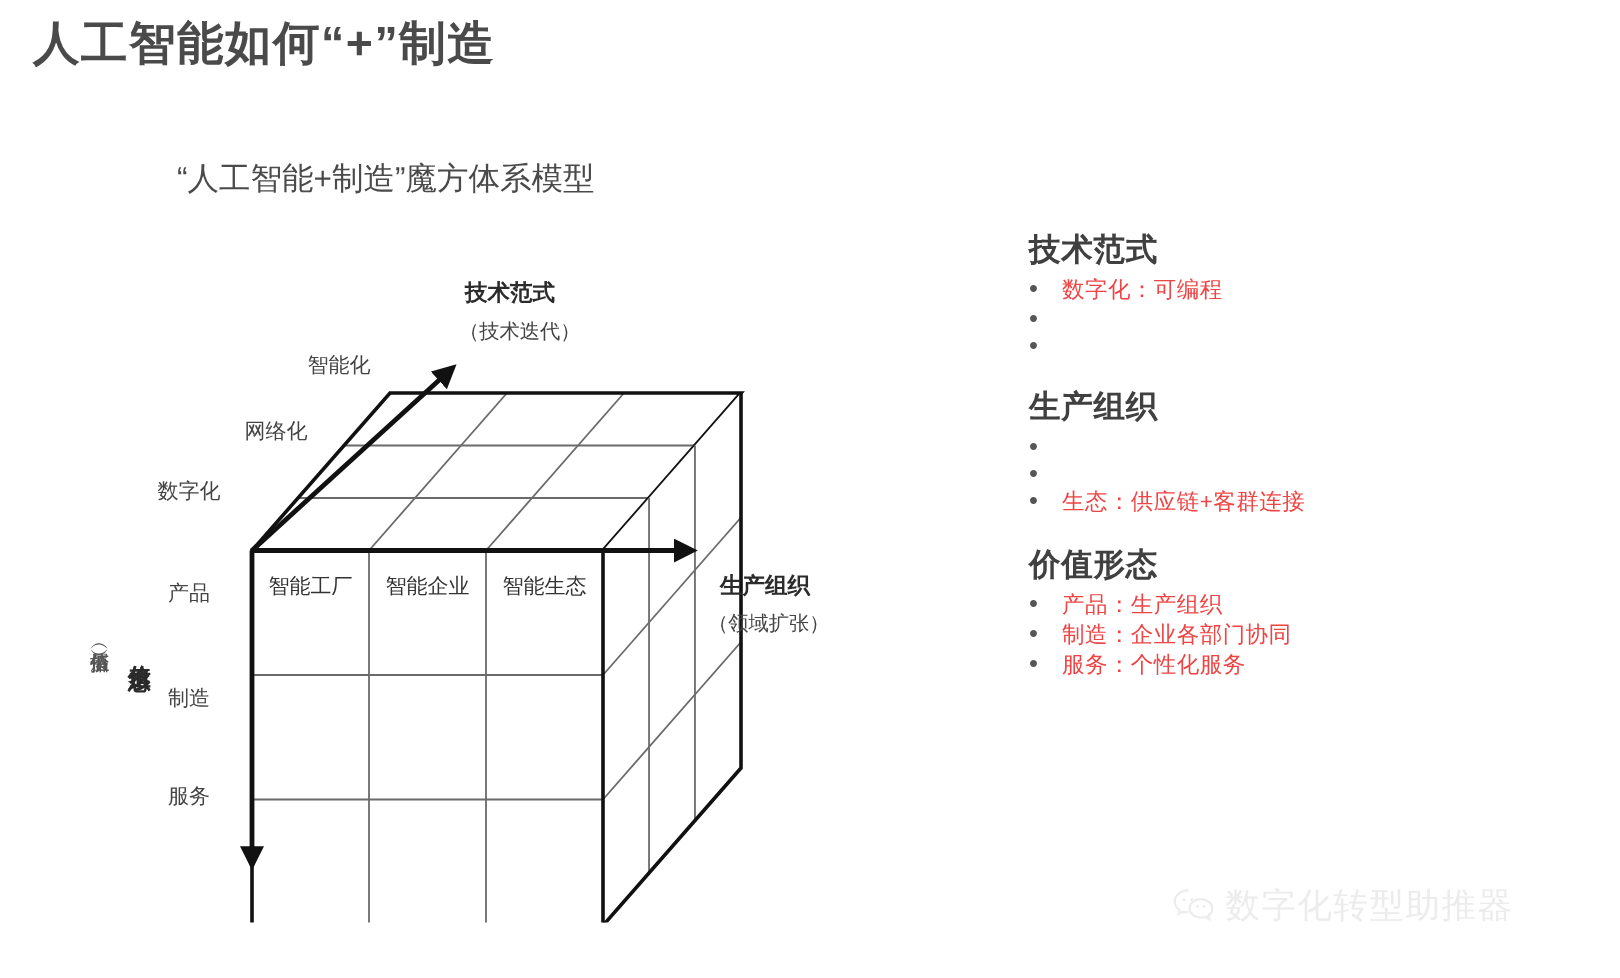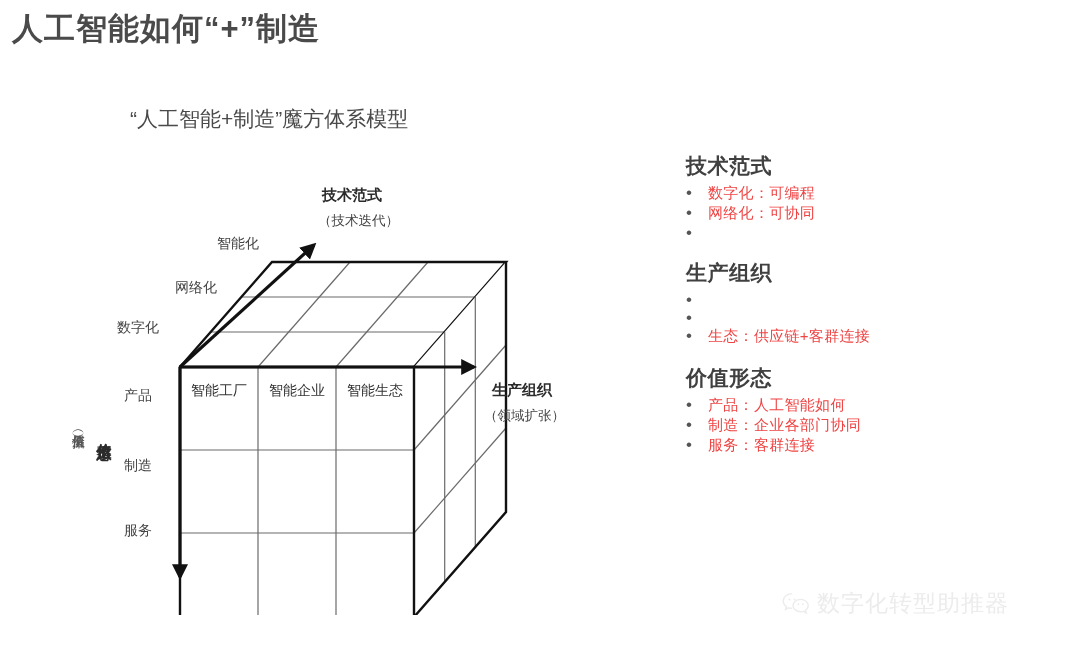--- a/index.html
+++ b/index.html
@@ -12,33 +12,33 @@
     height: 652px;
     position: relative;
     overflow: hidden;
     font-family: "Liberation Sans", "DejaVu Sans", sans-serif;
     color: #3f3f3f;
   }
 
   
   #slide-title {
     position: absolute;
-    left: 12px;
+    left: 22px;
     top: 8px;
     font-size: 31px;
     font-weight: bold;
     letter-spacing: 1px;
     color: #4a4a4a;
     white-space: nowrap;
   }
 
   
   #diagram {
     position: absolute;
-    left: 12px;
+    left: 0px;
     top: 95px;
     width: 620px;
     height: 520px;
   }
   #diagram-caption {
     position: absolute;
     left: 118px;
     top: 10px;
     font-size: 21px;
     color: #4a4a4a;
@@ -251,21 +251,20 @@
 <div id="text-panel">
 
   <div class="group">
     <div class="group-heading">技术范式</div>
     <div class="bullet-row">
       <span class="bullet-dot">•</span>
       <span class="bullet-text">数字化：可编程</span>
     </div>
     <div class="bullet-row">
       <span class="bullet-dot">•</span>
-      <span class="bullet-text">网络化：可协同</span>
     </div>
     <div class="bullet-row">
       <span class="bullet-dot">•</span>
     </div>
   </div>
 
   <div class="group">
     <div class="group-heading">生产组织</div>
     <div class="bullet-row">
       <span class="bullet-dot">•</span>
@@ -276,29 +275,29 @@
     <div class="bullet-row">
       <span class="bullet-dot">•</span>
       <span class="bullet-text">生态：供应链+客群连接</span>
     </div>
   </div>
 
   <div class="group">
     <div class="group-heading">价值形态</div>
     <div class="bullet-row">
       <span class="bullet-dot">•</span>
-      <span class="bullet-text">产品：人工智能如何</span>
+      <span class="bullet-text">产品：生产组织</span>
     </div>
     <div class="bullet-row">
       <span class="bullet-dot">•</span>
       <span class="bullet-text">制造：企业各部门协同</span>
     </div>
     <div class="bullet-row">
       <span class="bullet-dot">•</span>
-      <span class="bullet-text">服务：客群连接</span>
+      <span class="bullet-text">服务：个性化服务</span>
     </div>
   </div>
 </div>
 
 <div id="watermark">
   <svg id="wechat-icon" width="28" height="24" viewBox="0 0 28 24">
     <path d="M10.2 1.6C5.2 1.6 1.2 4.9 1.2 9c0 2.3 1.3 4.4 3.3 5.7l-0.9 2.7 3.1-1.6c0.9 0.3 1.9 0.4 2.9 0.4h0.6" fill="none" stroke="#ececec" stroke-width="1.4"></path>
     <circle cx="7.4" cy="7.6" r="1" fill="#ececec"></circle>
     <circle cx="12.6" cy="7.6" r="1" fill="#ececec"></circle>
     <path d="M18.6 7.4c4.2 0 7.6 2.8 7.6 6.2 0 1.9-1.1 3.7-2.8 4.8l0.8 2.3-2.7-1.4c-0.9 0.3-1.9 0.4-2.9 0.4-4.2 0-7.6-2.8-7.6-6.2s3.4-6.1 7.6-6.1z" fill="none" stroke="#ececec" stroke-width="1.4"></path>

